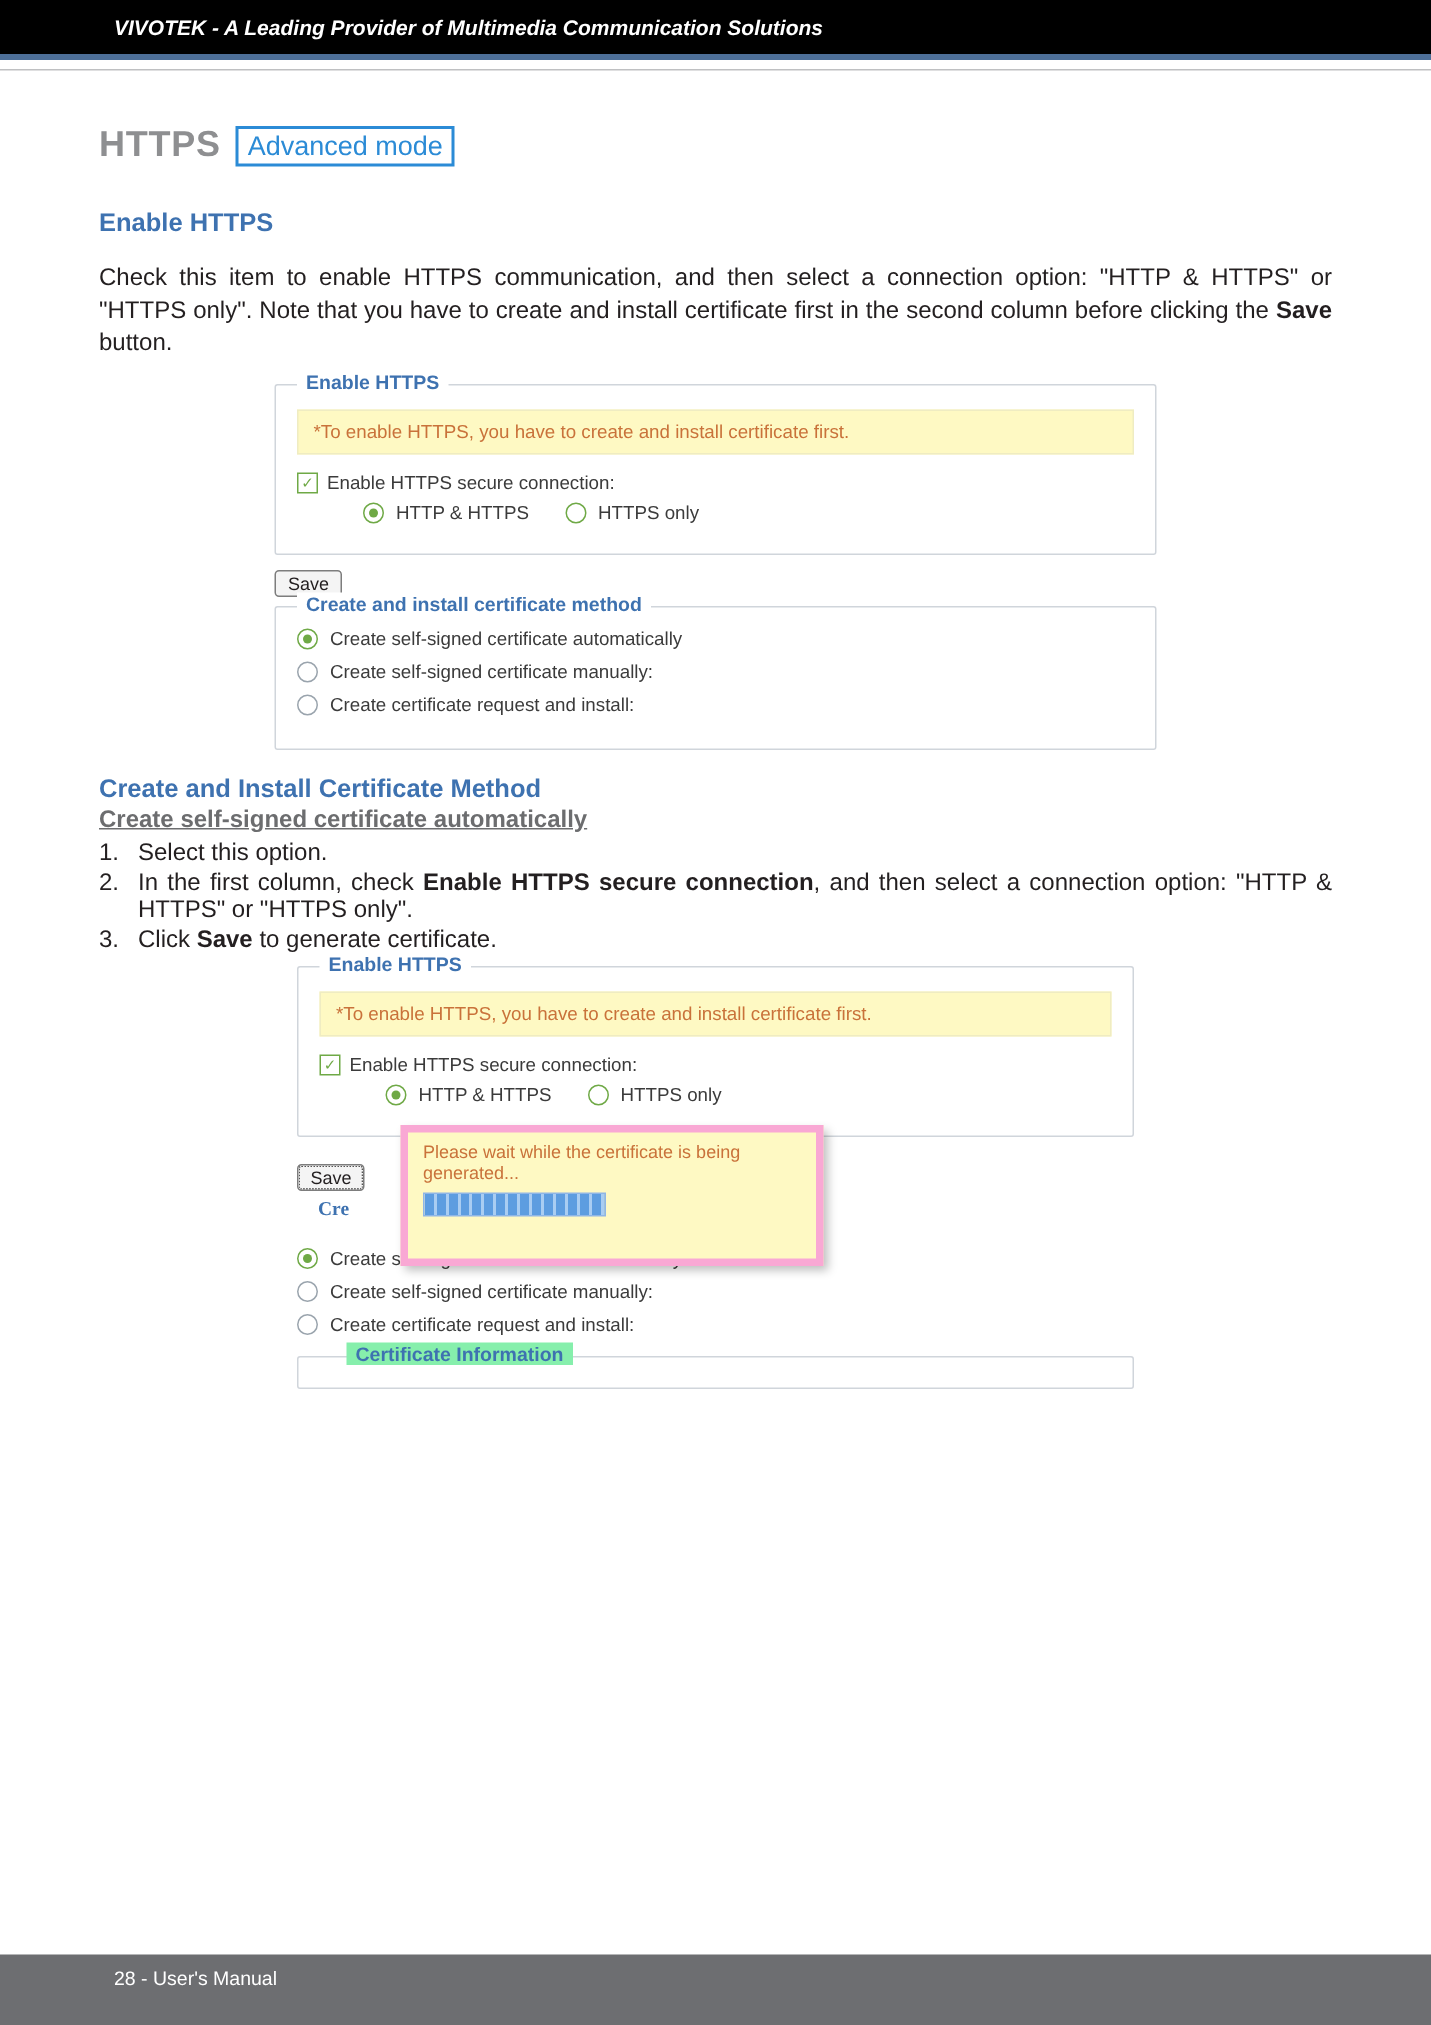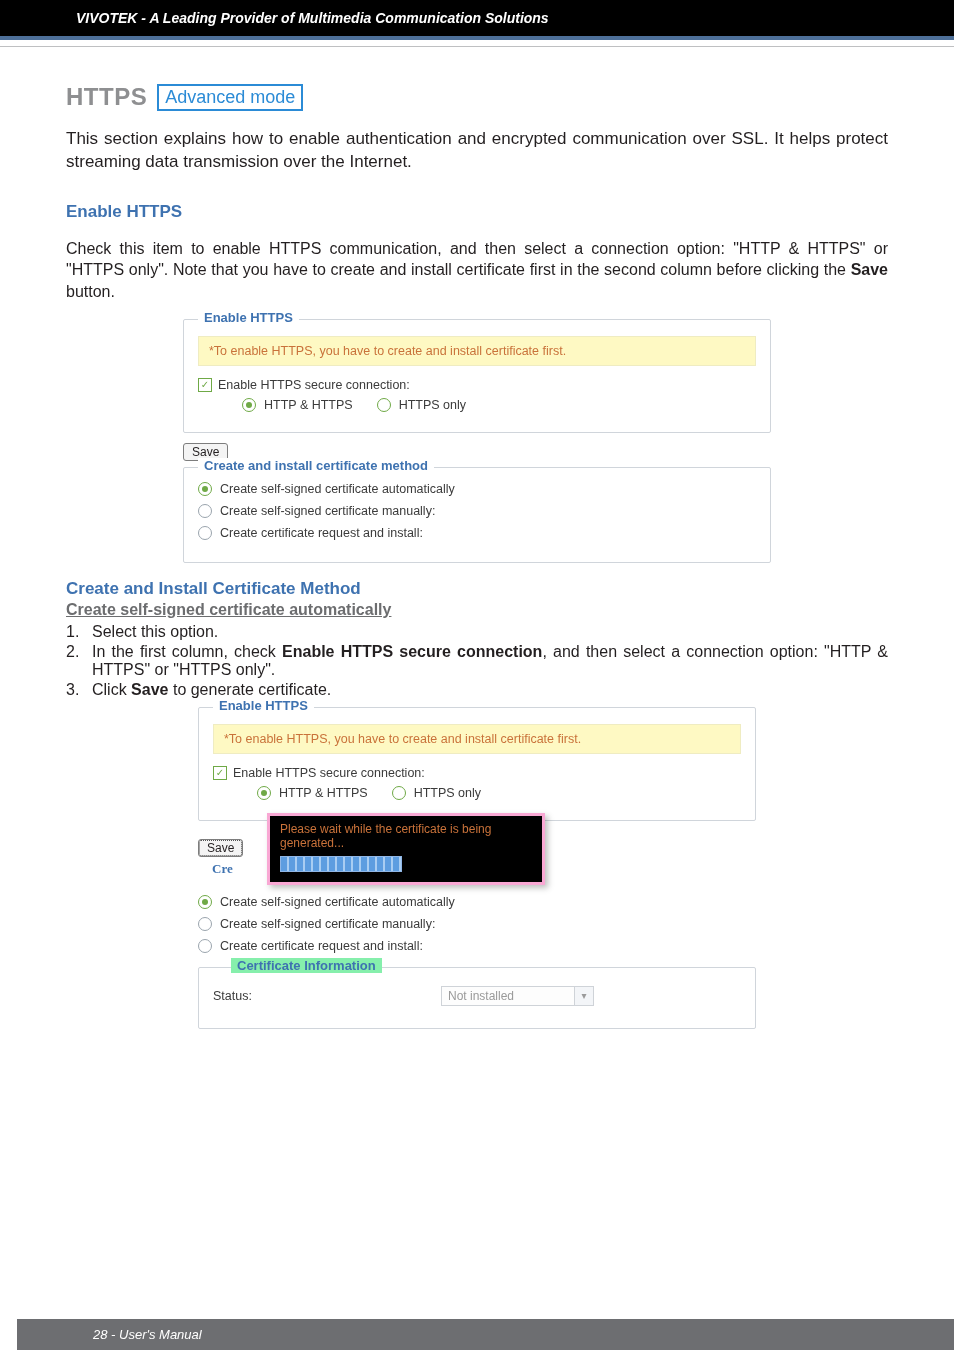--- a/index.html
+++ b/index.html
@@ -205,26 +205,26 @@
   .group2-wrap {
     width: 558px;
     margin: 8px auto 0 auto;
     position: relative;
   }
   .popup {
     position: absolute;
     left: 69px;
     top: 106px;
     width: 252px;
-    background: #000000;
-    border: 3px solid #f9a8d4;
+    background: #fef9c3;
+    border: 5px solid #f9a8d4;
     box-shadow: 3px 3px 6px rgba(0,0,0,0.25);
     font-size: 12px;
     color: #c9723a;
-    padding: 6px 10px 10px 10px;
+    padding: 6px 10px 28px 10px;
     z-index: 5;
   }
   .progress {
     margin-top: 6px;
     height: 14px;
     width: 120px;
     border: 1px solid #8fb6e6;
     background: repeating-linear-gradient(
       90deg,
       #5d9de0 0, #5d9de0 6px,
@@ -288,24 +288,22 @@
     display: inline-block;
     margin-right: 4px;
   }
   .footer {
     position: absolute;
     left: 0;
     bottom: 0;
     right: 0;
     background: #6d6e71;
     color: #fff;
-    font-style: italic;
     font-size: 13px;
-    padding: 8px 16px 8px 76px;
-    margin-left: 17px;
+    padding: 8px 16px 24px 76px;
   }
   .partial {
     color: #3b3b3b;
     font-family: Liberation Serif, serif;
   }
 </style>
 </head>
 <body>
 
 <div class="page">
@@ -315,21 +313,20 @@
   <div class="accent-line"></div>
   <hr class="hr-line">
 
   <div class="content">
 
     <div class="title-row">
       <span class="title-https">HTTPS</span>
       <span class="mode-tag">Advanced mode</span>
     </div>
 
-    <p class="intro">This section explains how to enable authentication and encrypted communication over SSL. It helps protect streaming data transmission over the Internet.</p>
 
     <div class="section-h">Enable HTTPS</div>
     <p class="body-text">
       <span>Check this item to enable HTTPS communication, and then select a connection option: "HTTP &amp; HTTPS" or "HTTPS only". Note that you have to create and install certificate first in the second column before clicking the </span><b>Save</b><span> button.</span>
     </p>
 
     <div class="group1-wrap">
       <div class="fieldset">
         <span class="legend">Enable HTTPS</span>
         <div class="notice-box">*To enable HTTPS, you have to create and install certificate first.</div>
@@ -415,27 +412,20 @@
         <span class="gray-radio"></span>
         <span>Create self-signed certificate manually:</span>
       </div>
       <div class="method-line">
         <span class="gray-radio"></span>
         <span>Create certificate request and install:</span>
       </div>
 
       <div class="cert-info">
         <span class="legend">Certificate Information</span>
-        <div class="status-row">
-          <span class="lbl">Status:</span>
-          <span class="status-drop">
-            <span class="status-input">Not installed</span>
-            <span class="status-arrow">▾</span>
-          </span>
-        </div>
       </div>
 
       <div class="popup">
         <div>Please wait while the certificate is being generated...</div>
         <div class="progress"></div>
       </div>
     </div>
 
   </div>
 

